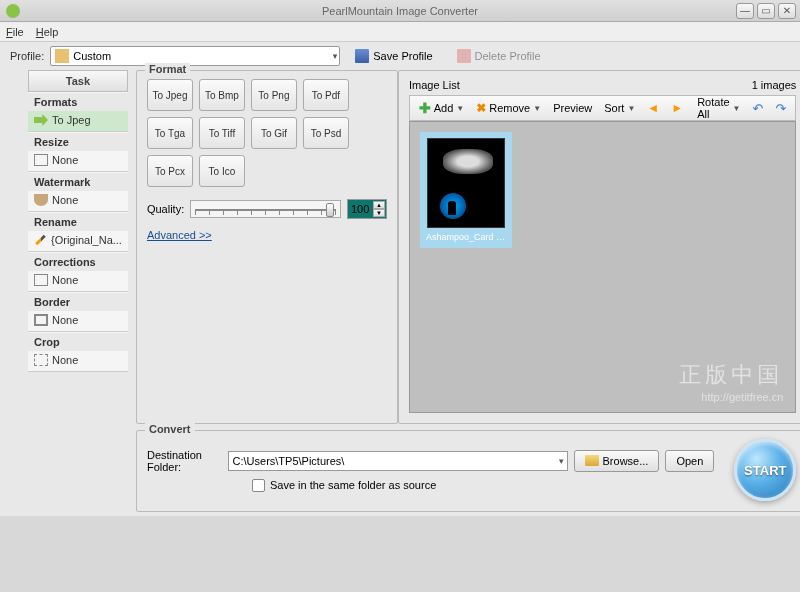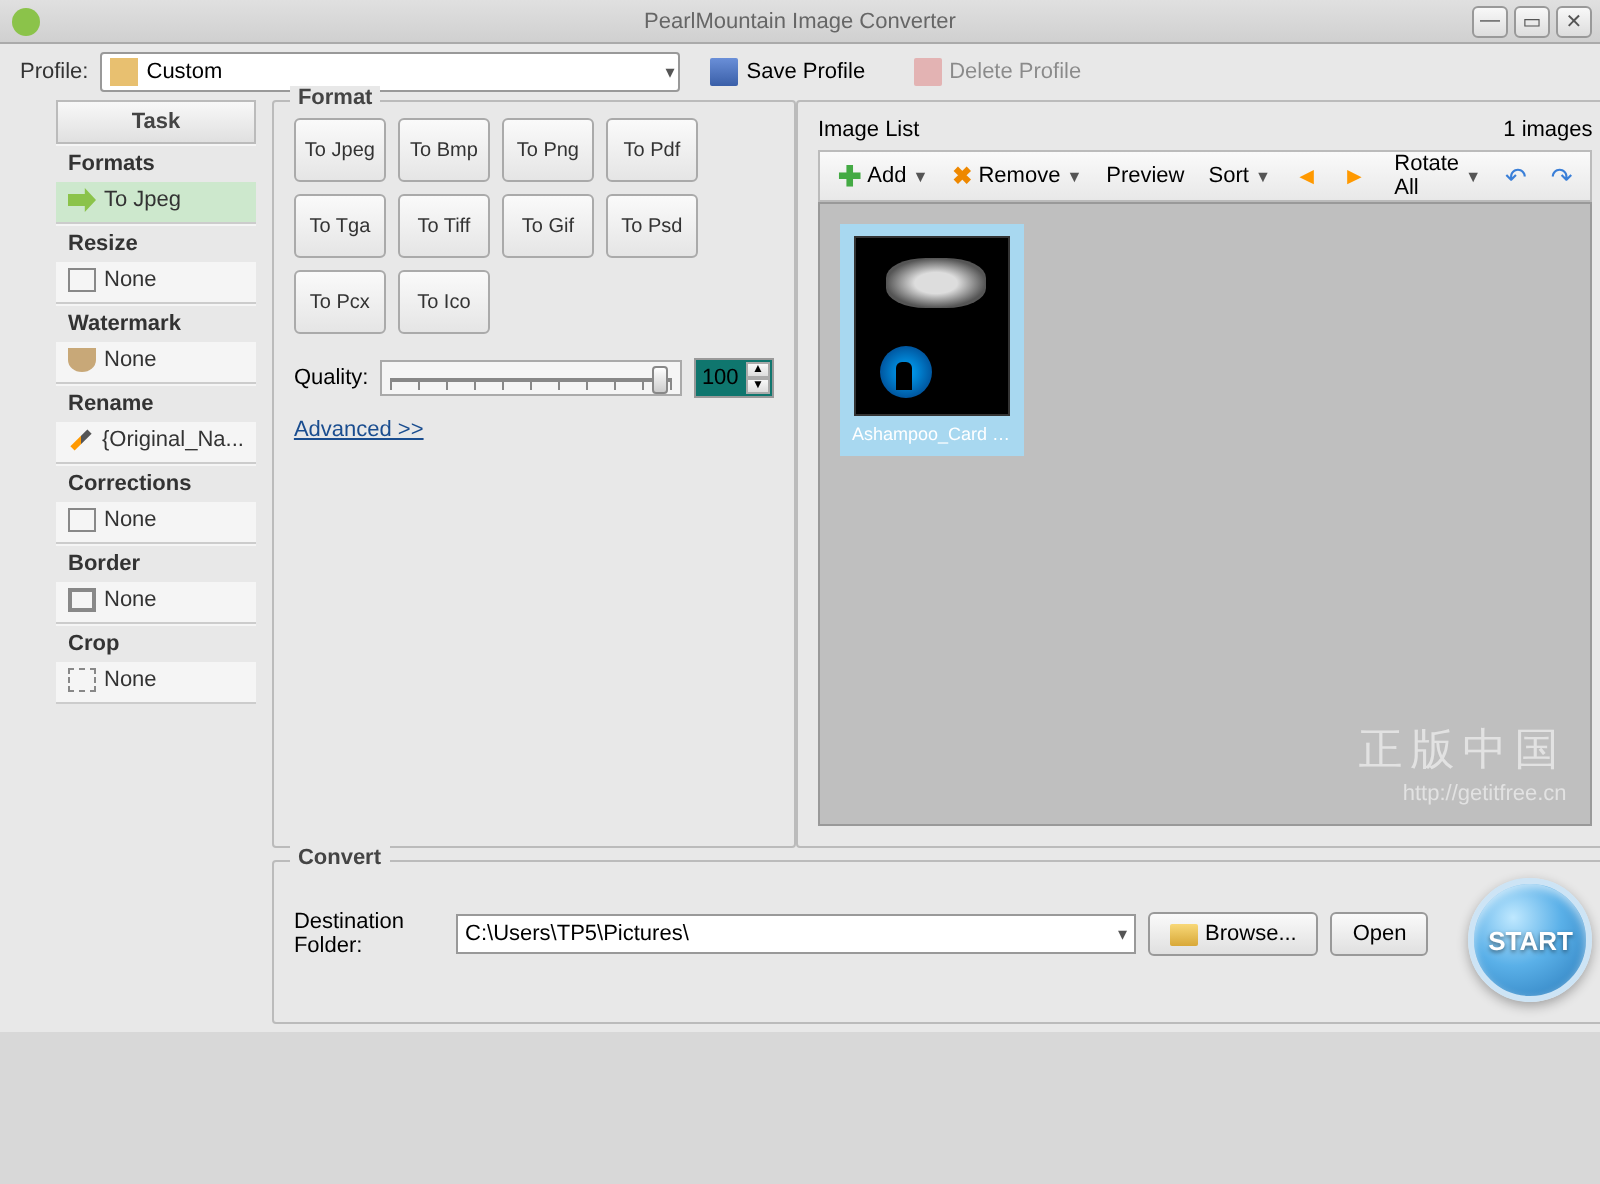--- a/index.html
+++ b/index.html
@@ -92,20 +92,24 @@
   <div class="titlebar">
     <div class="icon"></div>
     <div class="title">PearlMountain Image Converter</div>
     <div class="winbtns">
       <div class="winbtn">—</div>
       <div class="winbtn">▭</div>
       <div class="winbtn">✕</div>
     </div>
   </div>
 
+  <div class="menubar">
+    <span><u>F</u>ile</span>
+    <span><u>H</u>elp</span>
+  </div>
 
   <div class="profilebar">
     <label>Profile:</label>
     <div class="combo">
       <div class="ficon"></div>
       <span>Custom</span>
       <span class="arrow">▾</span>
     </div>
     <div class="toolbtn">
       <div class="disk-icon"></div>
@@ -283,19 +287,23 @@
             <div class="dest-input">
               <span>C:\Users\TP5\Pictures\</span>
               <span class="arrow">▾</span>
             </div>
             <div class="btn">
                 <div class="folder-icon"></div>
                 <span>Browse...</span>
               </div>
             <div class="btn">Open</div>
           </div>
+          <div class="check-row">
+            <div class="chk"></div>
+            <span>Save in the same folder as source</span>
+          </div>
         </div>
         <div class="start-btn">START</div>
       </div>
     </div>
   </div>
 
 </div>
 
 </body></html>

